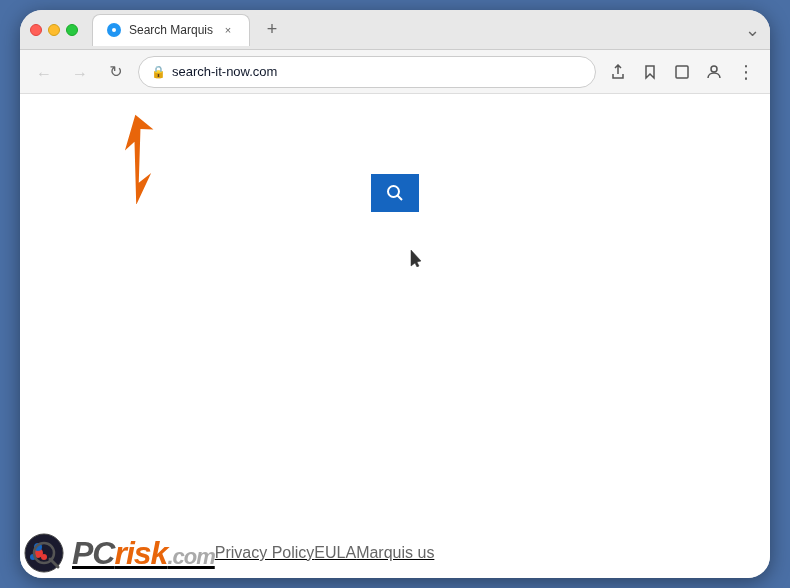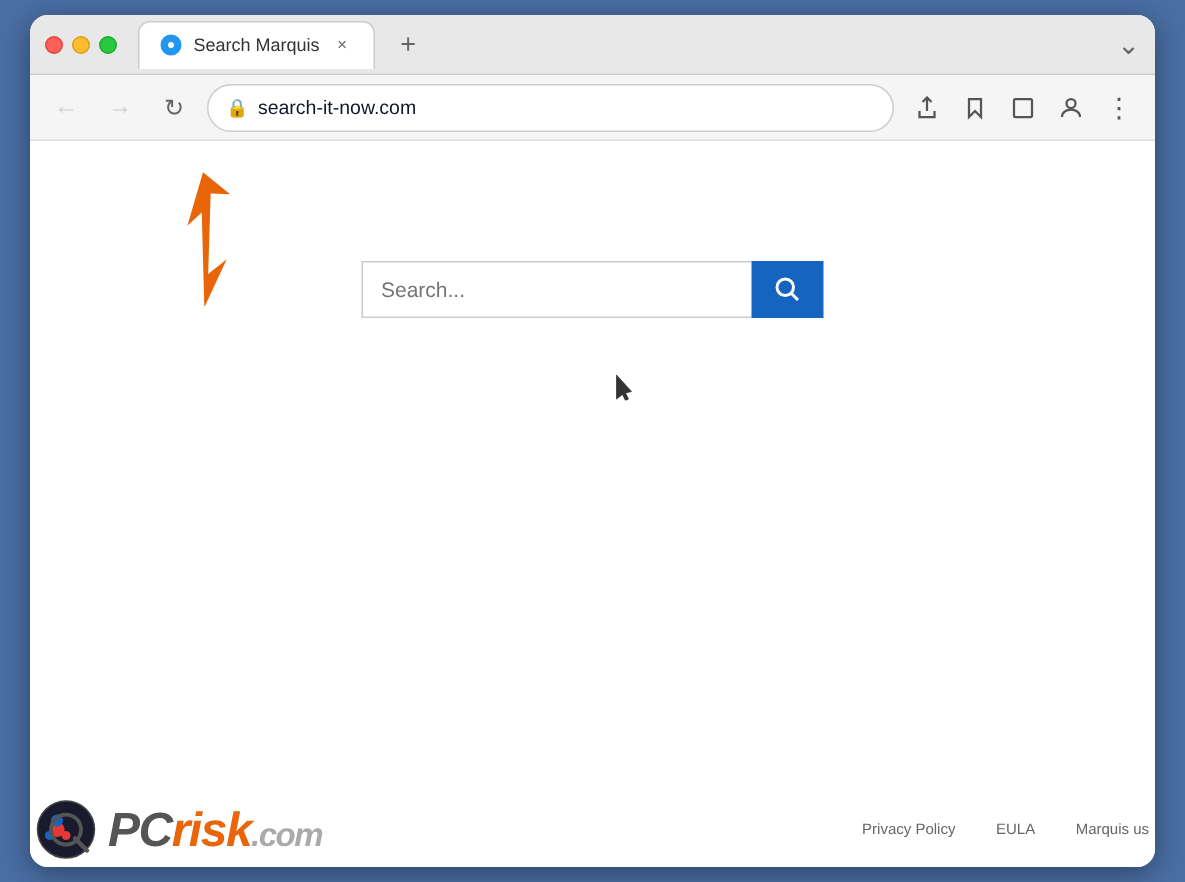--- a/index.html
+++ b/index.html
@@ -11,21 +11,21 @@
       display: flex;
       align-items: center;
       justify-content: center;
       font-family: -apple-system, BlinkMacSystemFont, 'Segoe UI', sans-serif;
     }
 
     .browser-window {
       width: 750px;
       height: 568px;
       background: #f0f0f0;
-      border-radius: 12px;
+      border-radius: 22px;
       overflow: hidden;
       box-shadow: 0 4px 20px rgba(0,0,0,0.4);
       display: flex;
       flex-direction: column;
     }
 
     
     .title-bar {
       background: #e8e8e8;
       height: 40px;
@@ -229,22 +229,22 @@
 
     
     .page-footer {
       position: absolute;
       bottom: 0;
       left: 0;
       right: 0;
       height: 50px;
       display: flex;
       align-items: center;
-      justify-content: space-between;
       padding: 0 4px;
+      text-decoration: underline;
     }
 
     .footer-logo {
       display: flex;
       align-items: center;
       gap: 8px;
     }
 
     .logo-icon {
       width: 40px;
@@ -257,22 +257,22 @@
       font-style: italic;
       letter-spacing: -1px;
     }
 
     .logo-pc { color: #555; }
     .logo-risk { color: #e8650a; }
     .logo-com { color: #aaa; font-size: 22px; }
 
     .footer-links {
       display: flex;
-      gap: 27px;
-      font-size: 10px;
+      gap: 0;
+      font-size: 16px;
       color: #666;
     }
 
     .footer-link {
       cursor: pointer;
       text-decoration: none;
       color: #666;
     }
 
     
@@ -355,21 +355,20 @@
           <marker id="arrowhead" markerWidth="10" markerHeight="7" refX="0" refY="3.5" orient="auto">
             <polygon points="0 0, 10 3.5, 0 7" fill="#e8650a"></polygon>
           </marker>
         </defs>
 
         <polygon points="20,90 40,30 28,35 50,5 62,25 50,20 30,70 45,65" fill="#e8650a" transform="rotate(-20, 45, 47)"></polygon>
       </svg>
     </div>
 
     <div class="search-area">
-      <input class="search-input" type="text" placeholder="Search..." style="">
       <button class="search-btn">
         <svg width="18" height="18" viewBox="0 0 18 18" fill="none" stroke="white" stroke-width="2">
           <circle cx="7.5" cy="7.5" r="5.5"></circle>
           <line x1="11.5" y1="11.5" x2="16" y2="16"></line>
         </svg>
       </button>
     </div>
 
     <div class="cursor-icon">
       <svg width="14" height="18" viewBox="0 0 14 18" fill="none">

